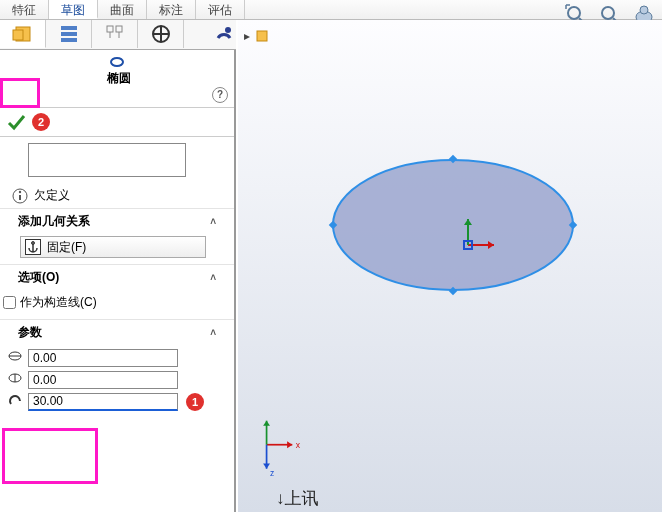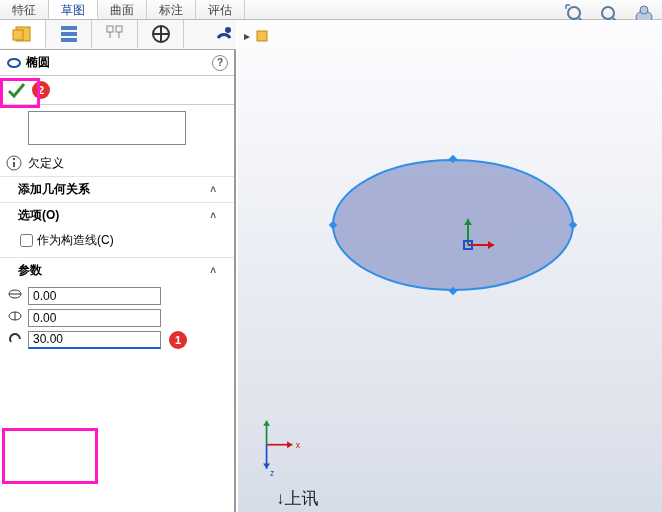--- a/index.html
+++ b/index.html
@@ -78,20 +78,21 @@
     height: 462px;
     background: #fff;
     border-right: 2px solid #999;
     overflow: hidden;
   }
   .feature-title {
     display:flex; align-items:center;
     padding: 4px 6px;
     border-bottom: 1px solid #ccc;
     font-weight: bold;
+    flex-direction: column;
   }
   .feature-title .help {
     margin-left:auto;
     width:16px;height:16px;
     border:1px solid #888;border-radius:50%;
     font-size:10px;line-height:14px;text-align:center;
     color:#555;
   }
   .confirm-row {
     padding: 4px 6px;
@@ -114,23 +115,23 @@
   }
 
   .sel-box {
     margin:6px 28px 6px 28px;
     width: 158px;
     height: 34px;
     border:1px solid #888;
     background:#fff;
   }
   .status-row, .section-row {
-    display:flex;align-items:flex-start;
+    display:flex;align-items:flex-end;
     gap:6px;
-    padding:4px 6px;
+    padding:4px 12px;
   }
   .section-header {
     display:flex;align-items:center;
     padding:4px 18px;
     font-weight:bold;
     border-top:1px solid #e4e4e4;
   }
   .section-header .chev {
     margin-left:auto;
     font-size:10px;color:#555;
@@ -141,31 +142,31 @@
     height:22px;
     border:1px solid #aaa;
     background:linear-gradient(#fff,#eee);
     display:flex;align-items:center;gap:6px;
     padding:0 4px;
     cursor:pointer;
   }
   .rel-btn .ic { width:16px;height:16px;border:1px solid #333;background:#fff;display:flex;align-items:center;justify-content:center; }
   .opt-check {
     display:flex;align-items:center;gap:4px;
-    margin:4px 0 8px 20px;
+    margin:4px 0 8px 3px;
   }
   .opt-check input { margin:0; }
 
   .param-row {
     display:flex;align-items:center;gap:4px;
     margin:3px 0 3px 6px;
   }
   .param-row .picon { width:18px;text-align:center; }
   .param-row input {
-    width: 133px;
+    width: 150px;
     height: 18px;
     border:1px solid #888;
     padding: 0 4px;
     font-size:12px;
   }
   .param-row input.blue-under {
     border:1px solid #888;
     border-bottom:2px solid #1b5fd6;
   }
 
@@ -298,20 +299,29 @@
         <circle cx="8" cy="8" r="7" fill="none" stroke="#555"></circle>
         <line x1="8" y1="7" x2="8" y2="12" stroke="#555" stroke-width="2"></line>
         <circle cx="8" cy="4" r="1.2" fill="#555"></circle>
       </svg>
     <span>欠定义</span>
   </div>
 
   <div class="section-header">
     <span>添加几何关系</span>
     <span class="chev">˄</span>
+  </div>
+  <div class="rel-btn">
+    <span class="ic">
+      <svg width="12" height="12">
+          <path d="M6 1 L6 11 M2 7 A4 4 0 0 0 10 7" fill="none" stroke="#333" stroke-width="1.5"></path>
+          <circle cx="6" cy="2" r="1.5" fill="none" stroke="#333"></circle>
+        </svg>
+    </span>
+    <span>固定(F)</span>
   </div>
 
   <div class="section-header">
     <span>选项(O)</span>
     <span class="chev">˄</span>
   </div>
   <label class="opt-check">
     <input type="checkbox" style="">
     <span>作为构造线(C)</span>
   </label>

